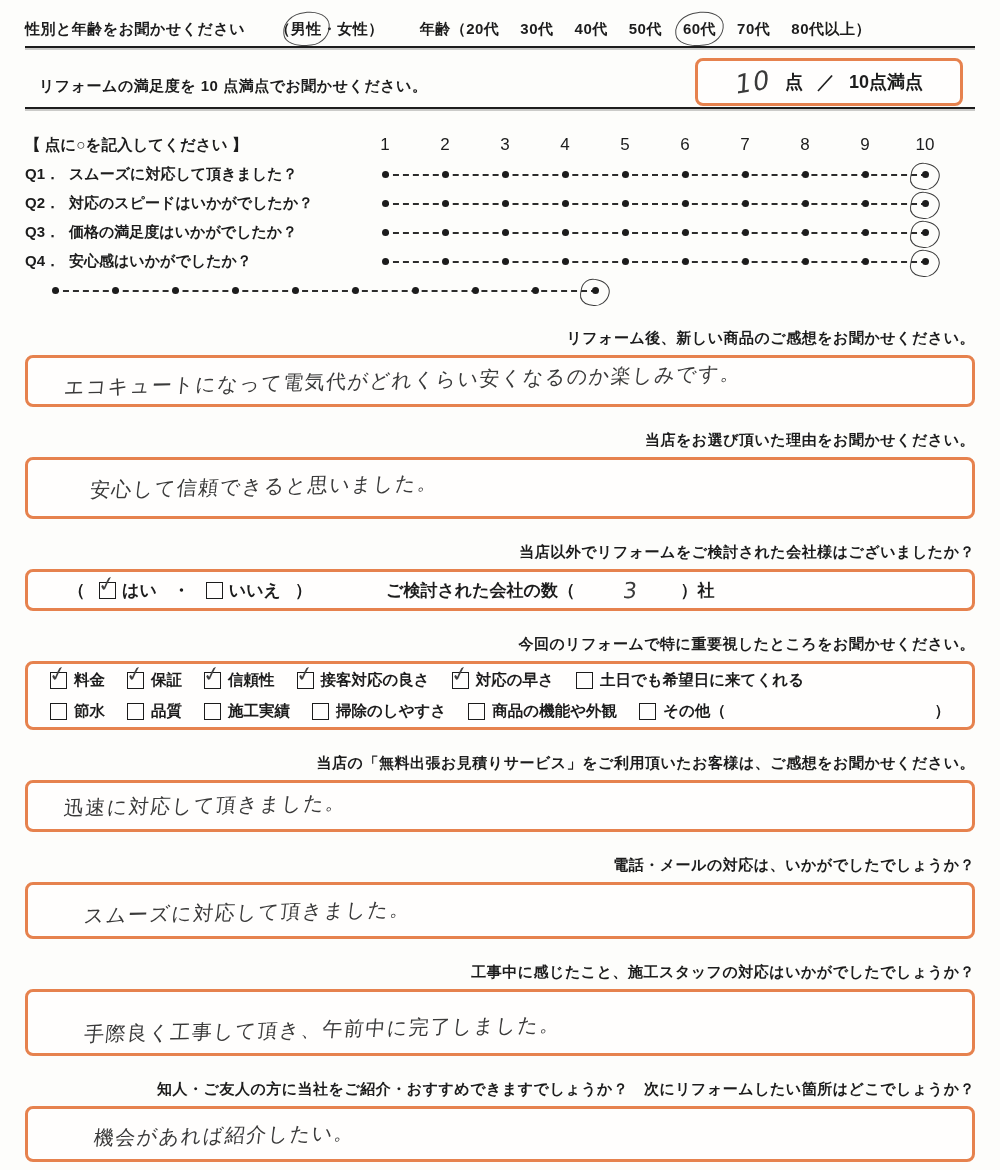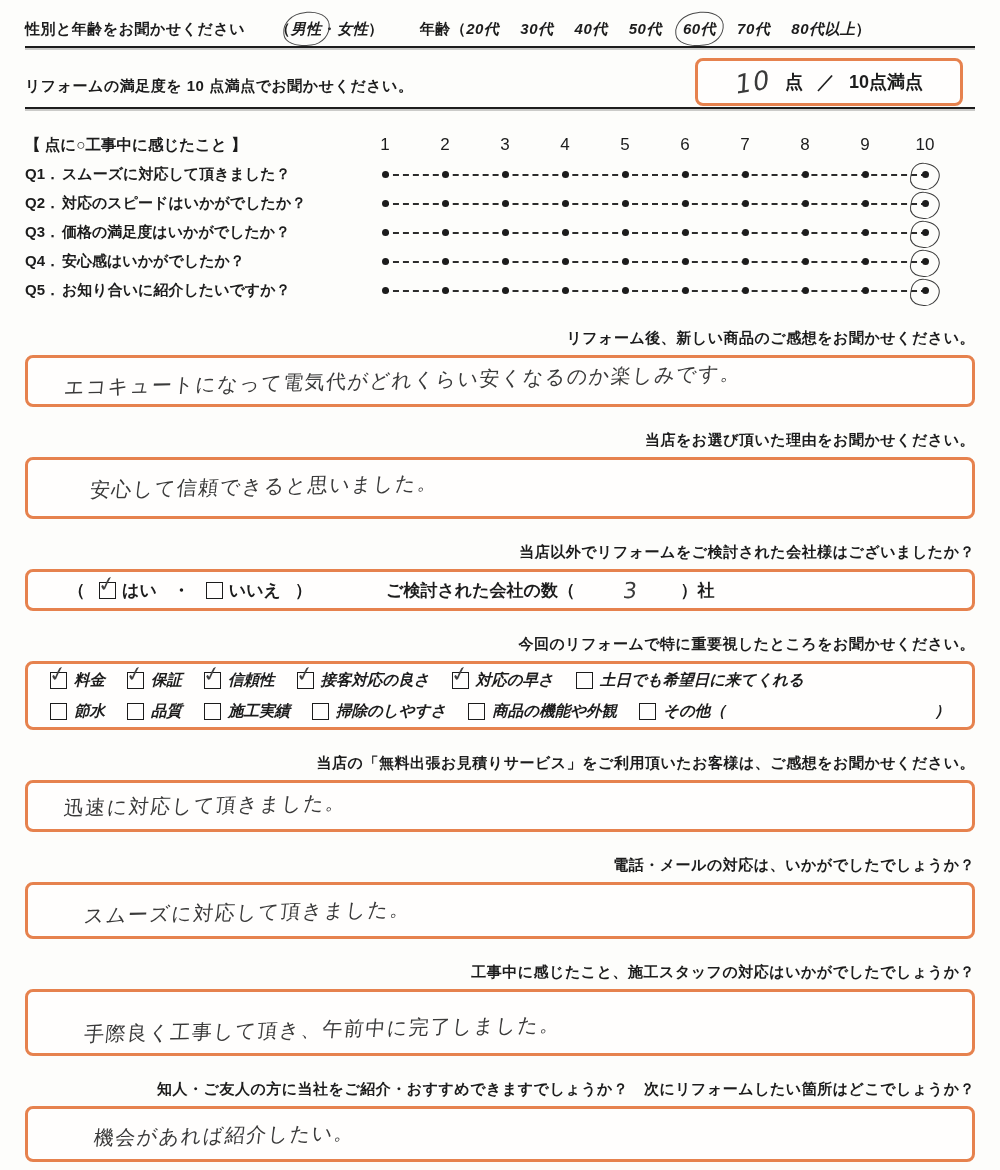--- a/index.html
+++ b/index.html
@@ -26,47 +26,47 @@
     transform:rotate(-1.2deg) skewX(-7deg);
     letter-spacing:1.5px;
   }
 
   
   .row1{display:flex;align-items:center;height:34px;white-space:nowrap;}
   .row1 .q{margin-right:30px;}
   .gender-group{margin-right:36px;}
   .age-group .age-opt{margin-right:21px;}
   .age-group .age-opt.last{margin-right:0;}
-  .opt{position:relative;display:inline-block;font-style:italic;}
+  .opt{position:relative;display:inline-block;}
   .circled::after{
     content:"";position:absolute;left:-8px;right:-8px;top:-8px;bottom:-7px;
     border:1.8px solid #4a4a4a;
     border-radius:52% 48% 46% 54% / 58% 46% 60% 42%;
     transform:rotate(-6deg);
     pointer-events:none;
   }
 
   
   .row2{position:relative;margin-top:14px;height:56px;}
   .row2::after{content:"";position:absolute;left:0;right:0;bottom:9px;border-top:2.5px solid #1d1d1d;box-shadow:0 2px 0 rgba(110,110,110,.35);}
-  .row2 .lbl{position:absolute;left:0;bottom:22px;}
+  .row2 .lbl{position:absolute;left:14px;bottom:22px;}
   .score-box{
     position:absolute;right:12px;top:-4px;z-index:2;
     width:268px;height:48px;
     display:flex;align-items:center;justify-content:center;gap:14px;
     font-weight:700;font-size:18px;background:#fffefd;
   }
   .score-box .hand.score{font-size:26px;transform:rotate(-9deg) skewX(-12deg);font-weight:400;}
 
   
   .rating{margin-top:14px;}
   .qrow{display:flex;align-items:center;height:29px;}
   .qrow.header{height:26px;margin-bottom:2px;}
   .qlabel{width:330px;flex:none;font-weight:700;font-size:15px;}
-  .qlabel .qno{margin-right:2px;}
+  .qlabel .qno{margin-right:9px;}
   .instruction{font-size:15.5px;}
   .dotline{position:relative;width:600px;flex:none;display:grid;grid-template-columns:repeat(10,1fr);}
   .dotline.nums{font-size:17px;font-weight:500;}
   .dotline .cell{display:flex;justify-content:center;align-items:center;position:relative;height:100%;}
   .dotline.dots::before{
     content:"";position:absolute;left:28px;right:28px;top:50%;margin-top:-1px;
     border-top:2px dashed #2c2c2c;
   }
   .dot{width:7px;height:7px;background:#1c1c1c;border-radius:50%;position:relative;z-index:1;}
   .hand-ring{
@@ -100,21 +100,21 @@
 
   
   .companies{display:flex;align-items:center;padding:0 26px;font-weight:700;font-size:17px;white-space:nowrap;}
   .companies .paren{margin:0 14px;}
   .companies .cb{margin-right:6px;}
   .companies .mid{margin:0 16px;}
   .companies .count-label{margin-left:60px;}
   .companies .hand.count{font-size:22px;margin:0 42px 0 48px;font-weight:400;}
 
   
-  .priorities{display:flex;flex-direction:column;justify-content:center;gap:10px;padding:8px 22px;font-weight:700;font-size:15.5px;font-style:italic;}
+  .priorities{display:flex;flex-direction:column;justify-content:center;gap:10px;padding:8px 22px;font-weight:700;font-size:15.5px;}
   .prow{display:flex;align-items:center;white-space:nowrap;}
   .pitem{display:inline-flex;align-items:center;margin-right:22px;}
   .pitem:last-child{margin-right:0;}
   .pitem .cb{margin-right:7px;}
   .other-close{margin-left:auto;}
 </style>
 </head>
 <body>
 
 <div class="page">
@@ -131,21 +131,21 @@
     <div class="obox score-box">
       <span class="hand score">10</span>
       <span>点</span>
       <span>／</span>
       <span>10点満点</span>
     </div>
   </div>
 
   <div class="rating">
     <div class="qrow header">
-      <div class="qlabel instruction">【 点に○工事中に感じたこと 】</div>
+      <div class="qlabel instruction">【 点に○を記入してください 】</div>
       <div class="dotline nums">
         <span class="cell">1</span>
         <span class="cell">2</span>
         <span class="cell">3</span>
         <span class="cell">4</span>
         <span class="cell">5</span>
         <span class="cell">6</span>
         <span class="cell">7</span>
         <span class="cell">8</span>
         <span class="cell">9</span>
@@ -290,21 +290,20 @@
           <span class="cell">
             <span class="dot"></span>
           </span>
           <span class="cell">
             <span class="dot"></span>
             <span class="hand-ring"></span>
           </span>
         </div>
     </div>
     <div class="qrow">
-      <div class="qlabel"><span class="qno">Q5．</span><span>お知り合いに紹介したいですか？</span></div>
       <div class="dotline dots">
           <span class="cell">
             <span class="dot"></span>
           </span>
           <span class="cell">
             <span class="dot"></span>
           </span>
           <span class="cell">
             <span class="dot"></span>
           </span>

